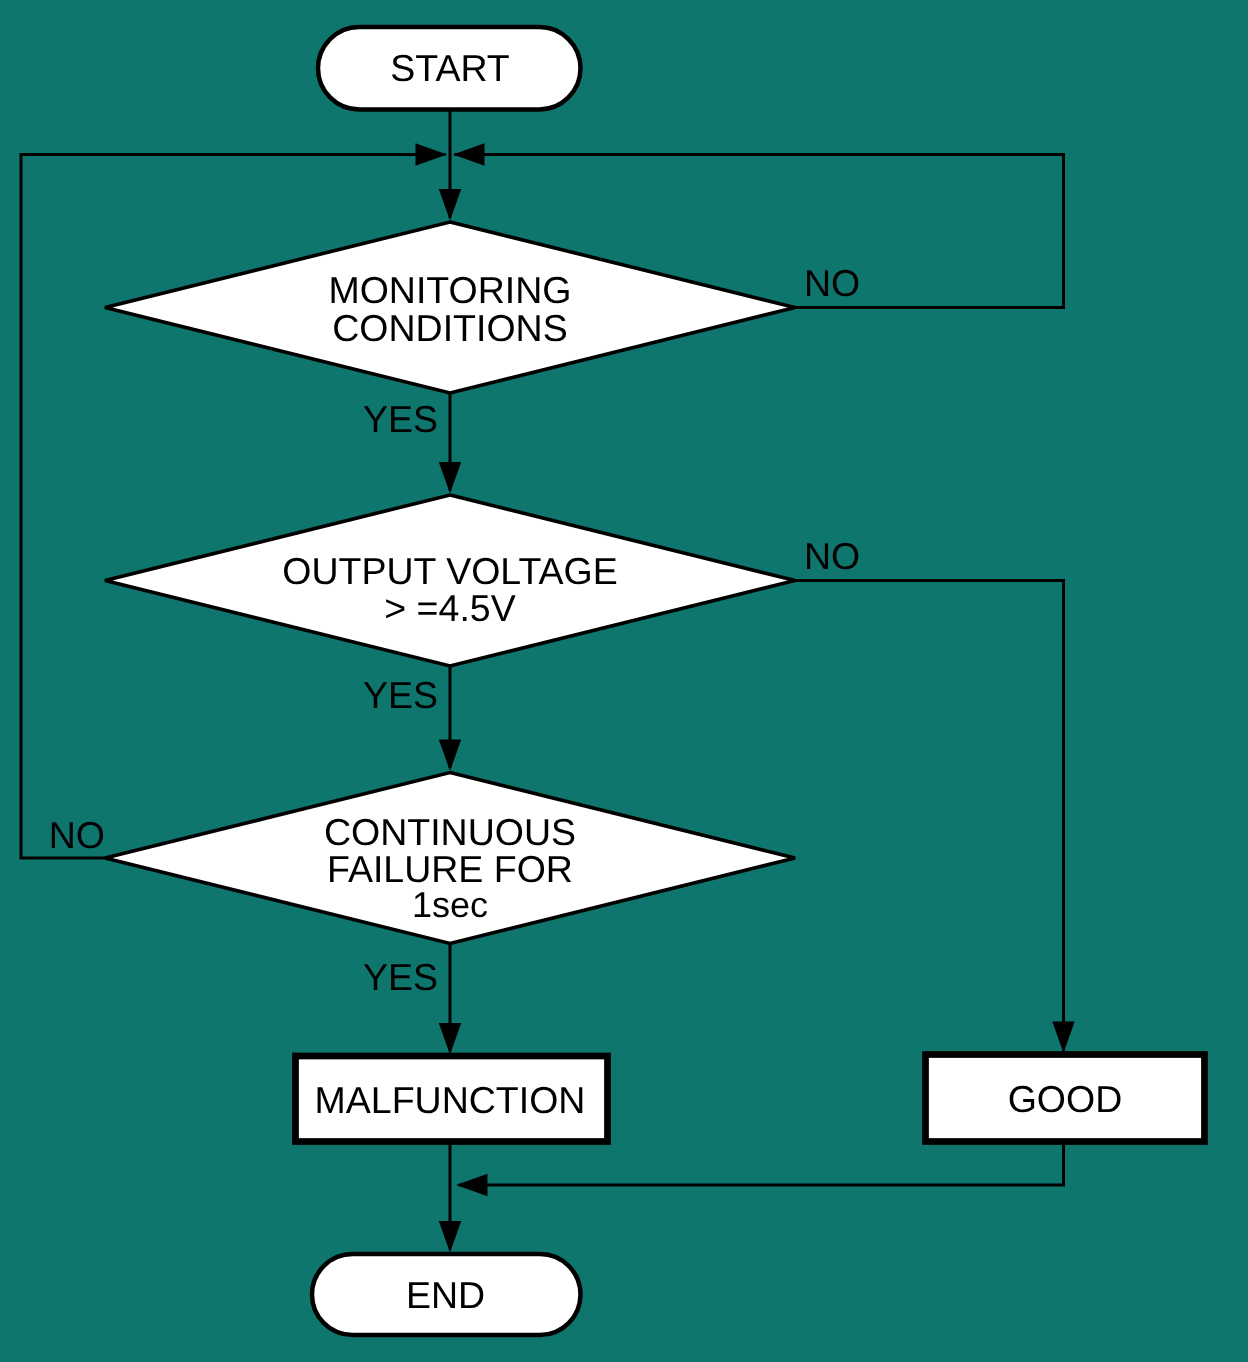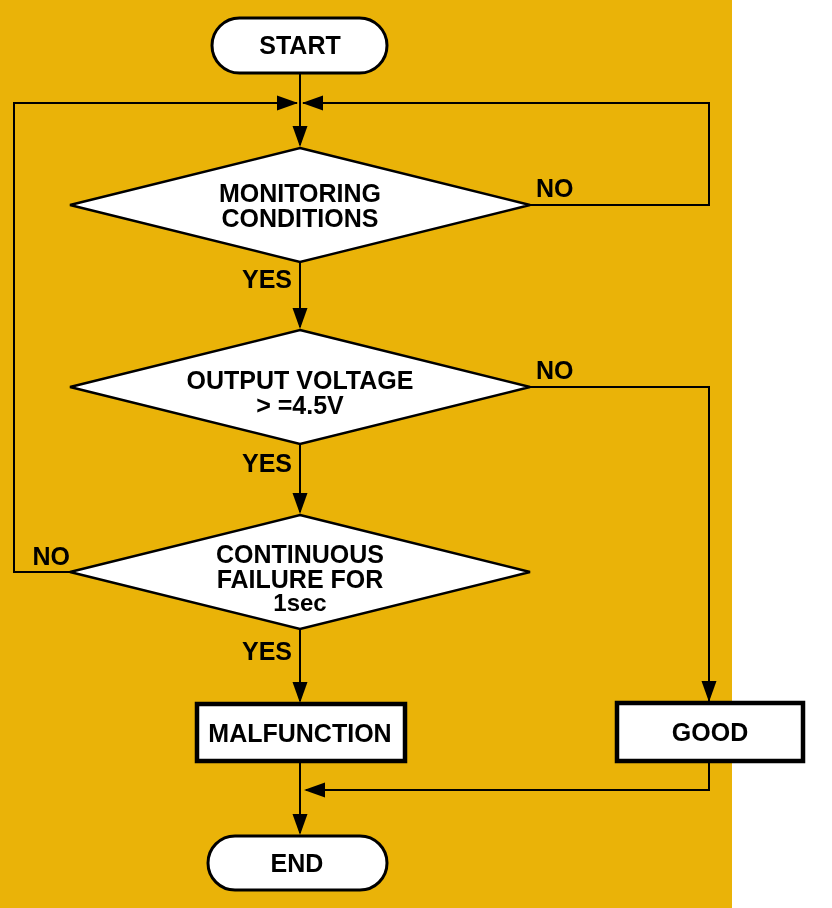--- a/index.html
+++ b/index.html
@@ -2,25 +2,24 @@
 <html><head>
 <meta charset="utf-8">
 <style>
   html, body {
     margin: 0;
     padding: 0;
     background: #ffffff;
   }
   .canvas {
     position: relative;
-    width: 732px;
+    width: 832px;
     height: 908px;
-    background: #eab308;
+    background: #0f766e;
     font-family: "Liberation Sans", sans-serif;
-    font-weight: bold;
   }
   svg {
     display: block;
   }
   svg text {
     font-family: "Liberation Sans", sans-serif;
     font-size: 25px;
     fill: #000000;
   }
   .flow-line {

